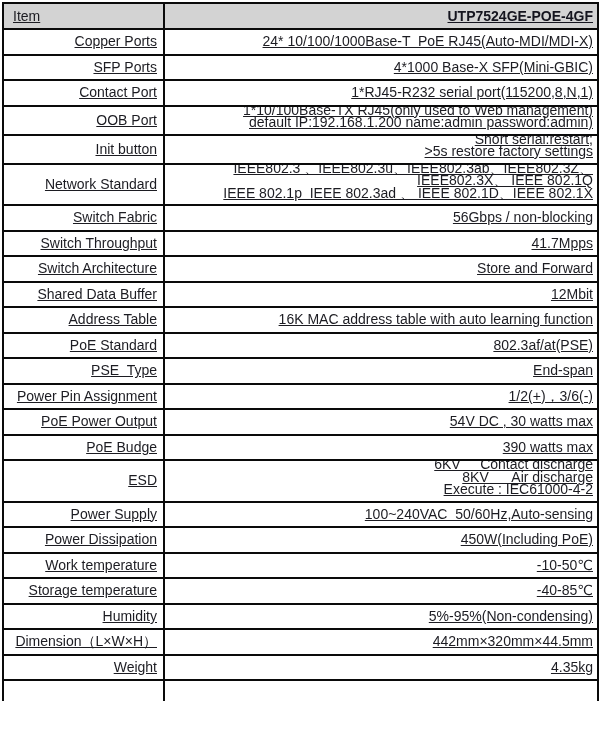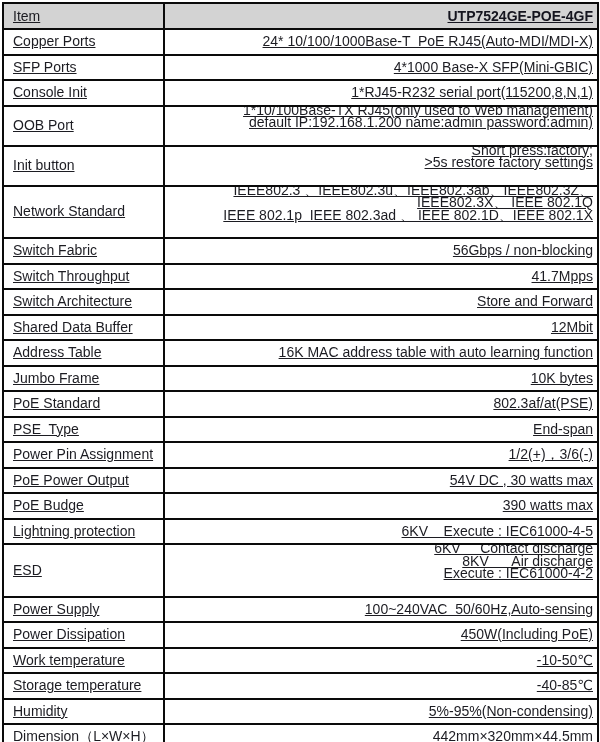--- a/index.html
+++ b/index.html
@@ -43,39 +43,39 @@
     text-align: left;
     font-weight: normal;
     padding-left: 9px;
   }
   th.model-cell {
     text-align: right;
     font-weight: bold;
     color: #14141e;
   }
   td.label-cell {
-    text-align: left;
+    text-align: right;
     padding: 5px 6px 5px 9px;
     white-space: pre-wrap;
     line-height: 13px;
   }
   td.value-cell {
     text-align: right;
     padding: 0;
   }
   .clipwrap { overflow: hidden; }
   .inner {
     padding: 5px 4px;
     line-height: 13.5px;
   }
   .line { white-space: pre-wrap; }
   tr.multi .inner {
     margin-top: -5px;
     padding-top: 2px;
-    padding-bottom: 16px;
+    padding-bottom: 5px;
     line-height: 12.5px;
     margin-left: 6px;
   }
   tr.partial-row td {
     height: 10px;
     border-bottom: none;
   }
 </style>
 </head>
 <body>
@@ -107,21 +107,21 @@
     <td class="label-cell">SFP Ports</td>
     <td class="value-cell">
       <div class="clipwrap">
         <div class="inner">
                 <div class="line">4*1000 Base-X SFP(Mini-GBIC)</div>
               </div>
       </div>
     </td>
   </tr>
         <tr class="spec-row">
-    <td class="label-cell">Console Init</td>
+    <td class="label-cell">Contact Port</td>
     <td class="value-cell">
       <div class="clipwrap">
         <div class="inner">
                 <div class="line">1*RJ45-R232 serial port(115200,8,N,1)</div>
               </div>
       </div>
     </td>
   </tr>
         <tr class="spec-row multi">
     <td class="label-cell">OOB Port</td>
@@ -132,21 +132,21 @@
                 <div class="line">default IP:192.168.1.200 name:admin password:admin)</div>
               </div>
       </div>
     </td>
   </tr>
         <tr class="spec-row multi">
     <td class="label-cell">Init button</td>
     <td class="value-cell">
       <div class="clipwrap">
         <div class="inner">
-                <div class="line">Short press:factory;</div>
+                <div class="line">Short serial:restart;</div>
                 <div class="line">&gt;5s restore factory settings</div>
               </div>
       </div>
     </td>
   </tr>
         <tr class="spec-row multi">
     <td class="label-cell">Network Standard</td>
     <td class="value-cell">
       <div class="clipwrap">
         <div class="inner">
@@ -200,30 +200,20 @@
     <td class="label-cell">Address Table</td>
     <td class="value-cell">
       <div class="clipwrap">
         <div class="inner">
                 <div class="line">16K MAC address table with auto learning function</div>
               </div>
       </div>
     </td>
   </tr>
         <tr class="spec-row">
-    <td class="label-cell">Jumbo Frame</td>
-    <td class="value-cell">
-      <div class="clipwrap">
-        <div class="inner">
-                <div class="line">10K bytes</div>
-              </div>
-      </div>
-    </td>
-  </tr>
-        <tr class="spec-row">
     <td class="label-cell">PoE Standard</td>
     <td class="value-cell">
       <div class="clipwrap">
         <div class="inner">
                 <div class="line">802.3af/at(PSE)</div>
               </div>
       </div>
     </td>
   </tr>
         <tr class="spec-row">
@@ -255,30 +245,20 @@
               </div>
       </div>
     </td>
   </tr>
         <tr class="spec-row">
     <td class="label-cell">PoE Budge</td>
     <td class="value-cell">
       <div class="clipwrap">
         <div class="inner">
                 <div class="line">390 watts max</div>
-              </div>
-      </div>
-    </td>
-  </tr>
-        <tr class="spec-row">
-    <td class="label-cell">Lightning protection</td>
-    <td class="value-cell">
-      <div class="clipwrap">
-        <div class="inner">
-                <div class="line">6KV    Execute : IEC61000-4-5</div>
               </div>
       </div>
     </td>
   </tr>
         <tr class="spec-row multi">
     <td class="label-cell">ESD</td>
     <td class="value-cell">
       <div class="clipwrap">
         <div class="inner">
                 <div class="line">6KV     Contact discharge</div>

